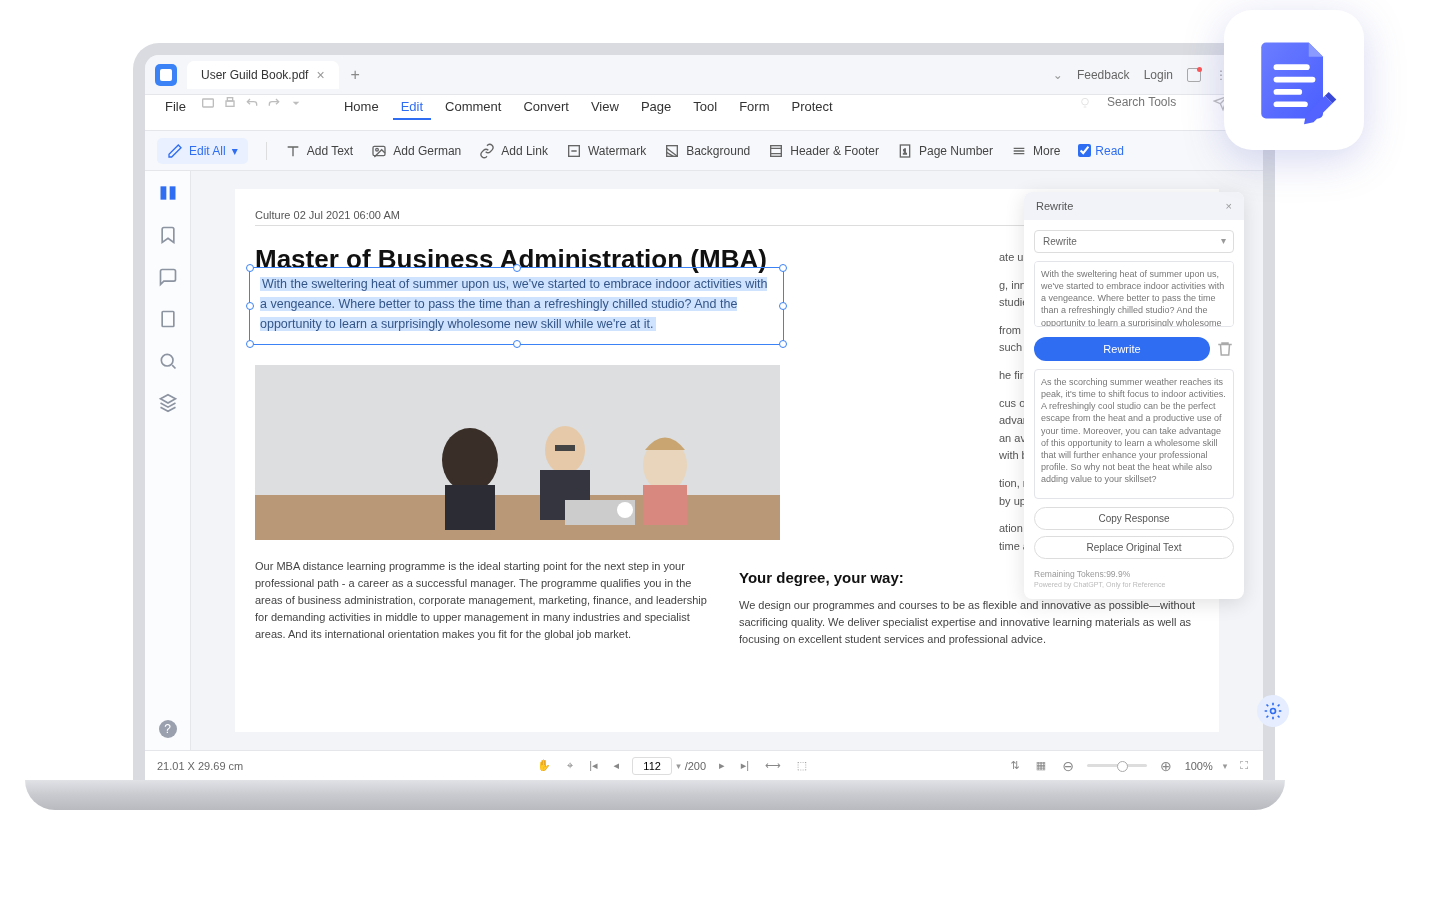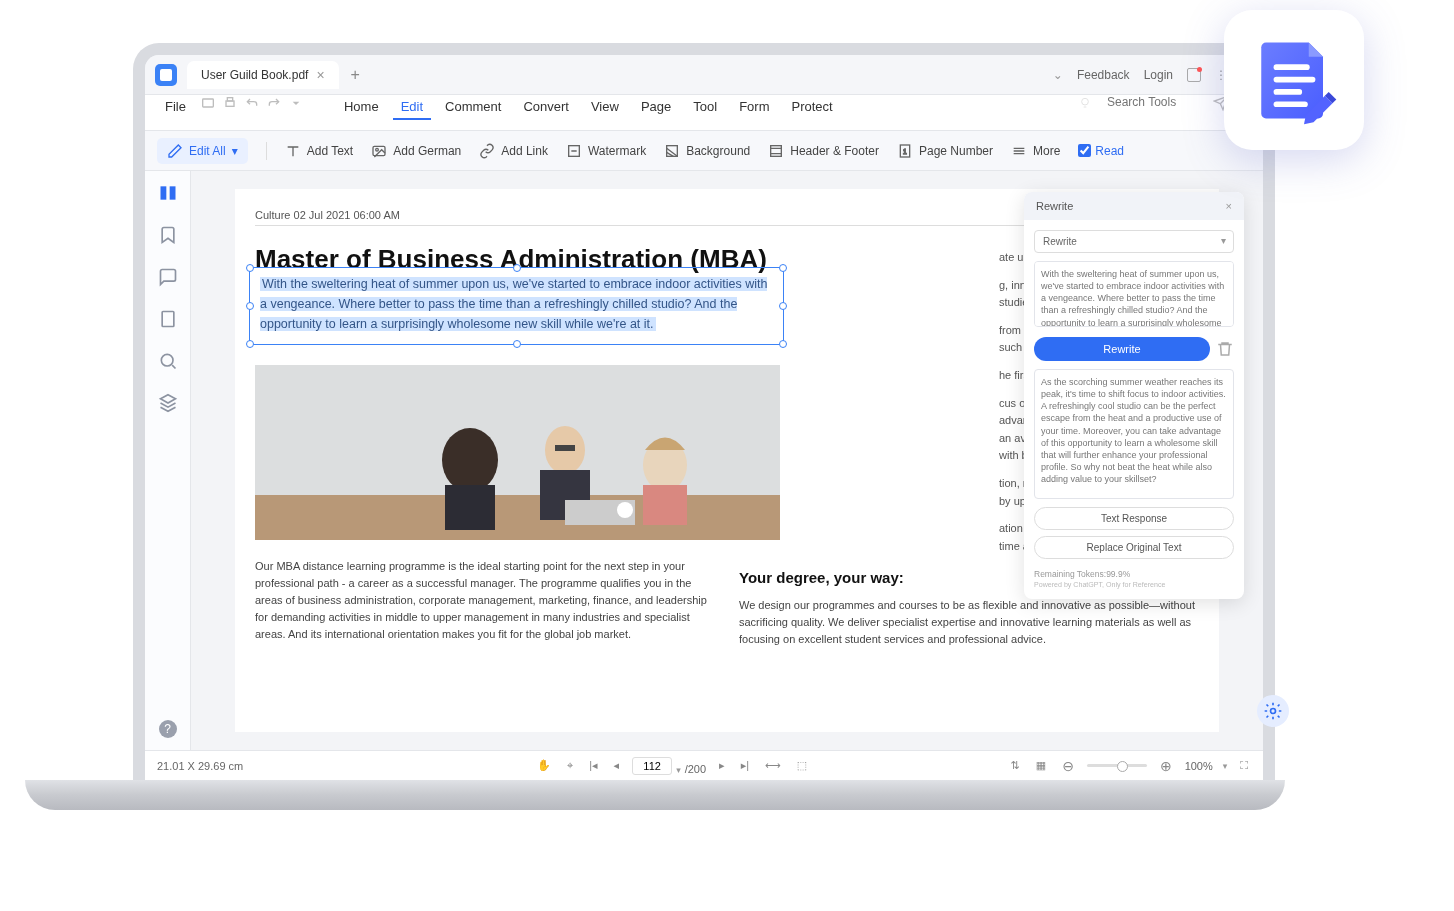--- a/index.html
+++ b/index.html
@@ -61,21 +61,21 @@
 .rw-btn{flex:1;background:#2f6df3;color:#fff;border:none;border-radius:14px;padding:6px 0;font-size:11px;cursor:pointer}
 .rw-trash{width:18px;height:18px;color:#aaa;cursor:pointer}
 .rw-out{width:100%;min-height:130px;border:1px solid #e2e4ea;border-radius:4px;padding:6px;font-size:9px;line-height:1.35;color:#777;margin-bottom:8px}
 .rw-sm-btn{width:100%;background:#fff;border:1px solid #ddd;border-radius:14px;padding:5px 0;font-size:10px;color:#555;cursor:pointer;margin-bottom:6px}
 .rw-foot{font-size:8.5px;color:#999;margin-top:4px}
 .rw-foot small{color:#bbb;display:block;margin-top:2px}
 .statusbar{position:absolute;bottom:0;left:0;right:0;height:30px;background:#fff;border-top:1px solid #e4e6ea;display:flex;align-items:center;padding:0 12px;font-size:11px;color:#666;gap:12px}
 .sb-left{width:180px}
 .sb-center{flex:1;display:flex;align-items:center;justify-content:center;gap:10px}
 .sb-right{display:flex;align-items:center;gap:10px}
-.page-num-box{display:flex;align-items:flex-end;gap:4px}
+.page-num-box{display:flex;align-items:center;gap:4px}
 .page-num-box input{width:40px;padding:2px 4px;border:1px solid #ddd;border-radius:3px;text-align:center;font-size:11px}
 .nav-btn{color:#888;cursor:pointer;padding:0 3px}
 .zoom-slider{width:60px;height:3px;background:#ddd;border-radius:2px;position:relative}
 .zoom-slider::after{content:"";position:absolute;left:30px;top:-3px;width:9px;height:9px;background:#fff;border:1px solid #aaa;border-radius:50%}
 .ai-fab{position:absolute;right:165px;top:695px;width:32px;height:32px;border-radius:50%;background:#e5edff;display:flex;align-items:center;justify-content:center;color:#2f6df3;z-index:40}
 .floating-icon{position:absolute;right:90px;top:10px;width:140px;height:140px;background:#fff;border-radius:28px;box-shadow:0 10px 40px rgba(90,100,200,.25);display:flex;align-items:center;justify-content:center;z-index:100}
 .sep-v{width:1px;height:18px;background:#ddd}
 </style>
 </head>
 <body>
@@ -339,21 +339,21 @@
       <div class="rw-select">Rewrite</div>
     </div>
     <textarea class="rw-textarea" style="">With the sweltering heat of summer upon us, we've started to embrace indoor activities with a vengeance. Where better to pass the time than a refreshingly chilled studio? And the opportunity to learn a surprisingly wholesome new skill while we're at it.</textarea>
     <div class="rw-row">
       <button class="rw-btn">Rewrite</button>
       <svg class="rw-trash" viewBox="0 0 24 24" fill="none" stroke="currentColor" stroke-width="2">
           <path d="M3 6h18M8 6V4h8v2M6 6l1 14h10l1-14"></path>
         </svg>
     </div>
     <div class="rw-out">As the scorching summer weather reaches its peak, it's time to shift focus to indoor activities. A refreshingly cool studio can be the perfect escape from the heat and a productive use of your time. Moreover, you can take advantage of this opportunity to learn a wholesome skill that will further enhance your professional profile. So why not beat the heat while also adding value to your skillset?</div>
-    <button class="rw-sm-btn">Text Response</button>
+    <button class="rw-sm-btn">Copy Response</button>
     <button class="rw-sm-btn">Replace Original Text</button>
     <div class="rw-foot">
       <span>Remaining Tokens:99.9%</span>
       <small>Powered by ChatGPT, Only for Reference</small>
     </div>
   </div>
 </div>
 
 <div class="ai-fab">
   <svg width="20" height="20" viewBox="0 0 24 24" fill="none" stroke="currentColor" stroke-width="2">

